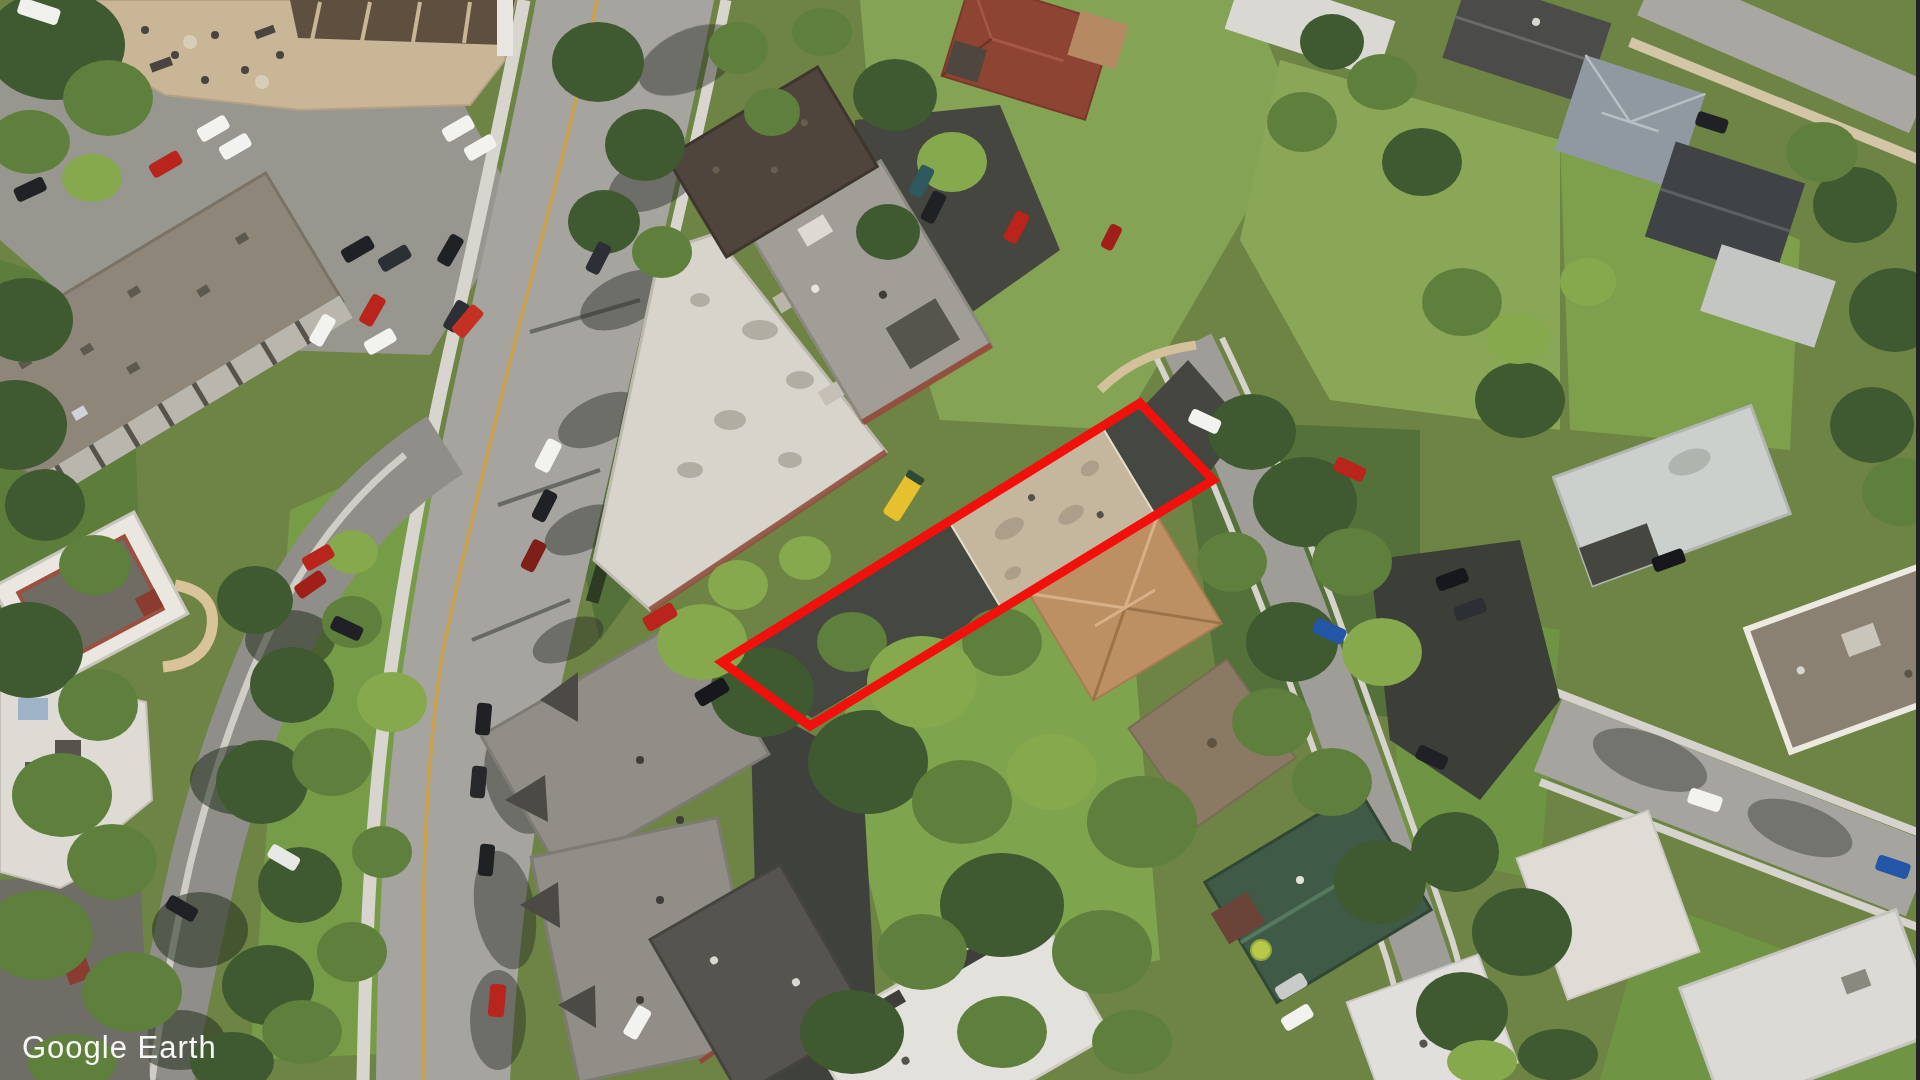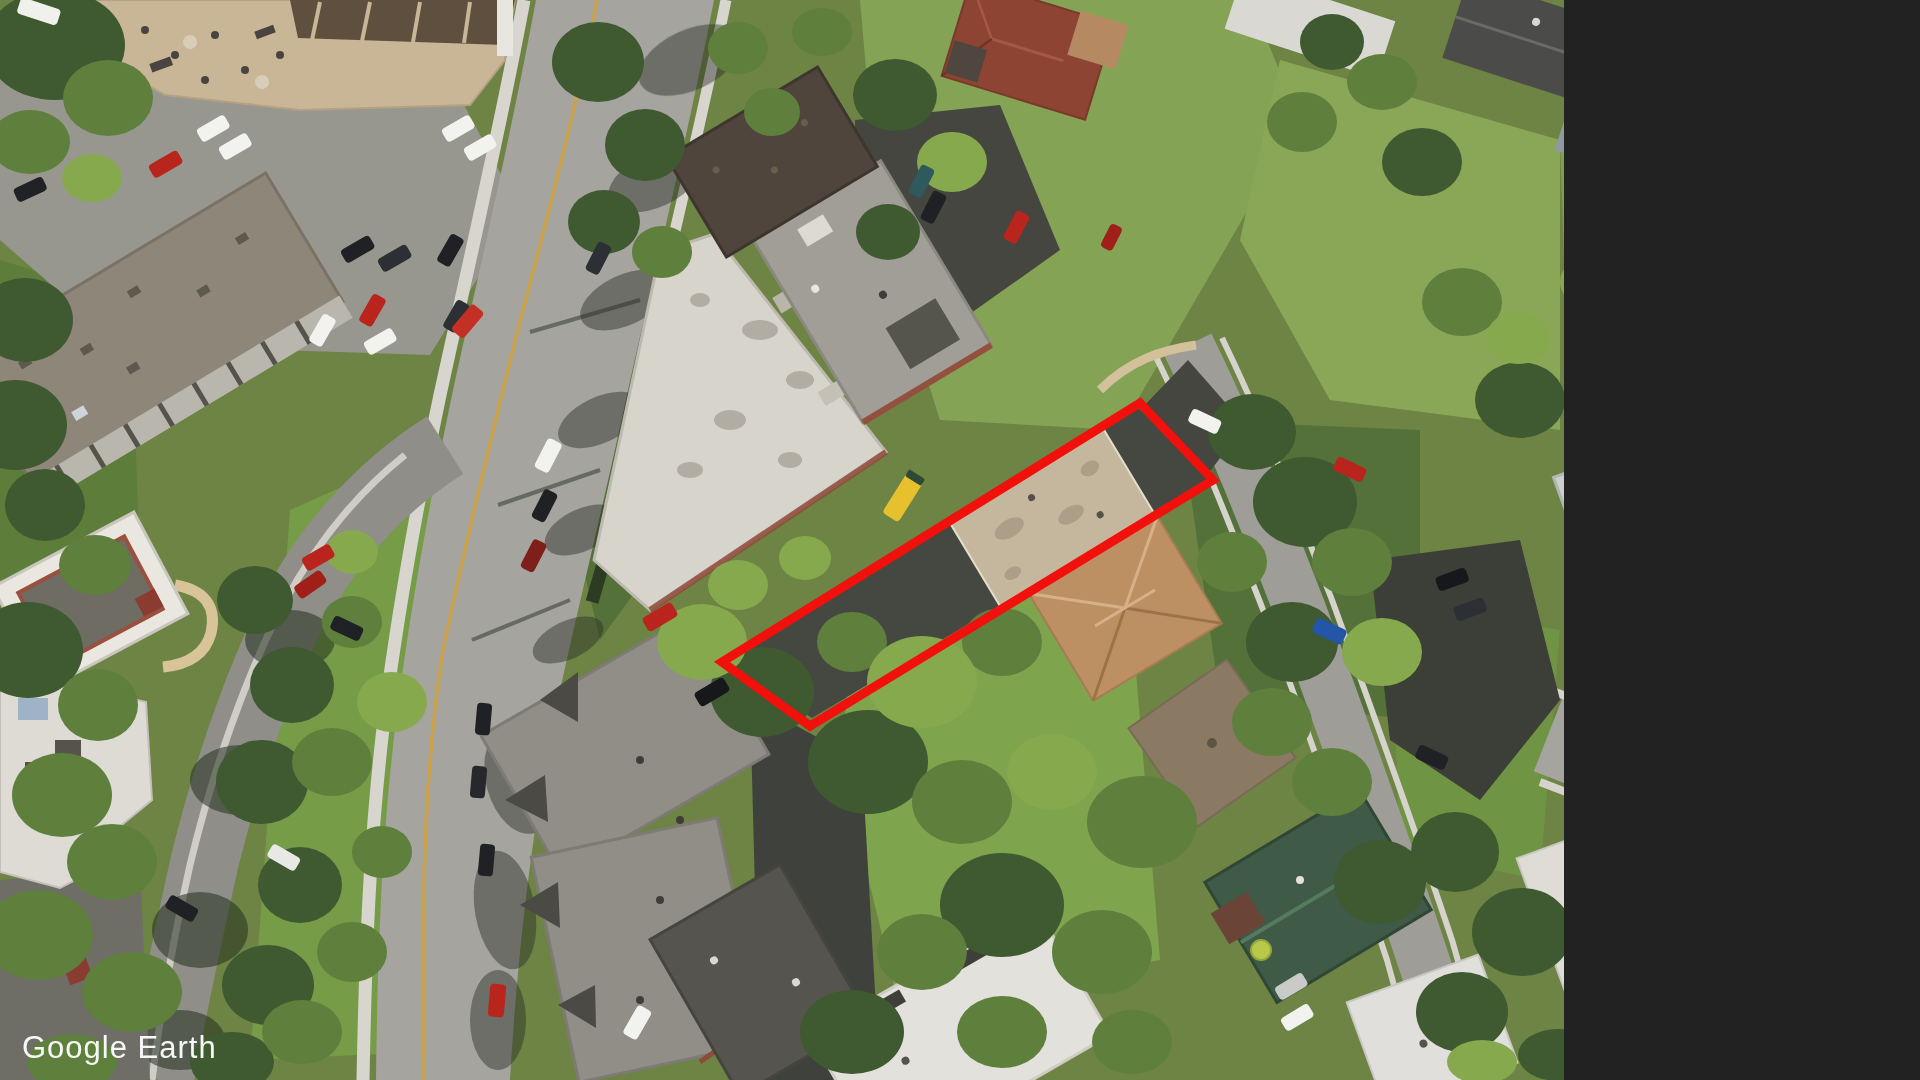--- a/index.html
+++ b/index.html
@@ -1,16 +1,16 @@
 <!DOCTYPE html>
 <html><head>
 <meta charset="utf-8">
 <style>
   html,body{margin:0;padding:0;background:#222;}
-  #stage{position:relative;width:1564px;height:1080px;overflow:hidden;font-family:"Liberation Sans",sans-serif;}
+  #stage{position:relative;width:1916px;height:1080px;overflow:hidden;font-family:"Liberation Sans",sans-serif;}
   svg{display:block}
   .watermark{font-family:"Liberation Sans",sans-serif;font-size:31px;fill:#ffffff;opacity:.95;letter-spacing:1px;}
 </style>
 </head>
 <body>
 
 <div id="stage">
 <svg viewBox="0 0 1920 1080" width="1920" height="1080">
 
   <g>

